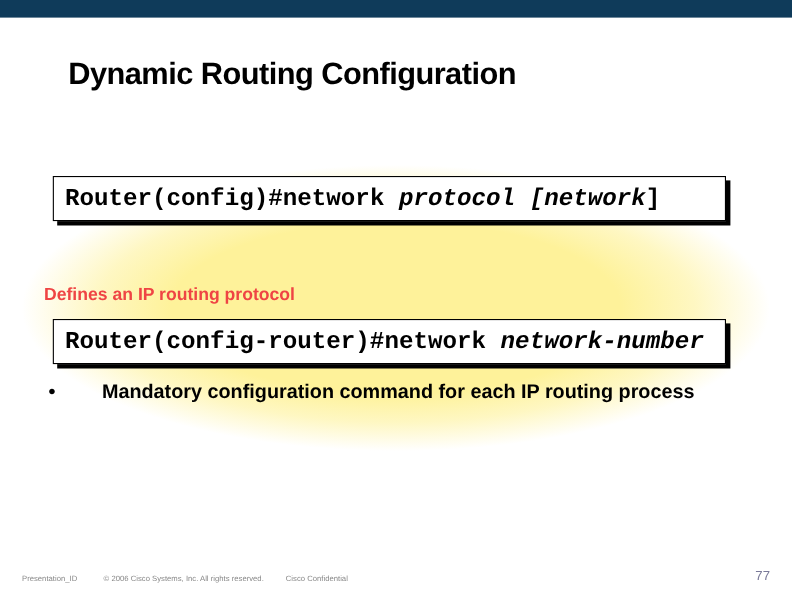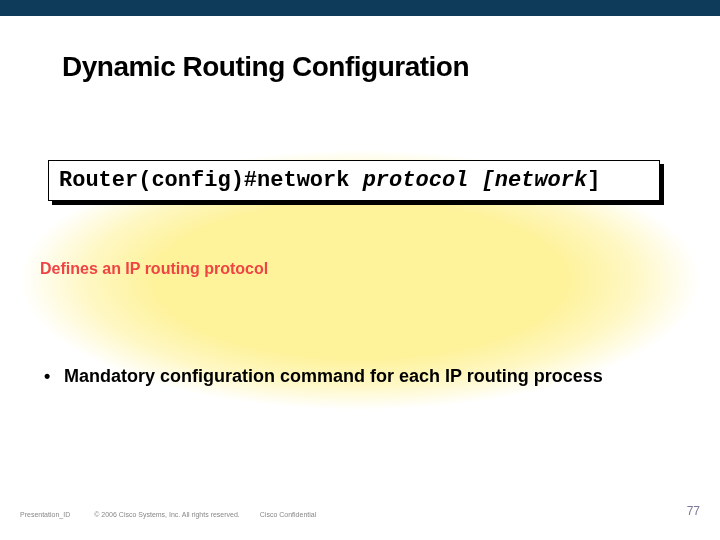--- a/index.html
+++ b/index.html
@@ -38,43 +38,44 @@
     left: 40px;
     top: 228px;
     font-size: 16px;
     font-weight: bold;
     color: #ef4444;
     margin-top: 32px;
   }
   .bullets {
     position: absolute;
     left: 40px;
-    top: 365px;
+    top: 345px;
     width: 620px;
     list-style: none;
+    text-align: center;
   }
   .bullets li {
     position: relative;
     padding-left: 24px;
     font-size: 18px;
     font-weight: bold;
     color: #000;
     line-height: 1.3;
     margin-bottom: 22px;
   }
   .bullets li::before {
     content: "•";
     position: absolute;
     left: 4px;
     top: 0;
     font-size: 18px;
   }
   .footer {
     position: absolute;
-    bottom: 22px;
+    bottom: 10px;
     left: 20px;
     width: 680px;
     font-size: 7px;
     color: #888;
     display: flex;
     align-items: baseline;
   }
   .footer .pres-id { margin-right: 24px; }
   .footer .confidential { margin-left: 20px; }
   .footer .pagenum {
@@ -94,20 +95,23 @@
   <div class="title">Dynamic Routing Configuration</div>
 
   <div class="ellipse"></div>
 
   <div class="codebox first">
     <span>Router(config)#</span><span>network </span><span class="italic">protocol</span><span class="italic"> [</span><span class="italic">network</span><span>]</span>
   </div>
 
   <div class="caption">Defines an IP routing protocol</div>
 
+  <div class="codebox second">
+    <span>Router(config-router)#</span><span>network </span><span class="italic">network-number</span>
+  </div>
 
   <ul class="bullets">
     <li>Mandatory configuration command for each IP routing process</li>
   </ul>
 
   <div class="footer">
     <span class="pres-id">Presentation_ID</span>
     <span>© 2006 Cisco Systems, Inc. All rights reserved.</span>
     <span class="confidential">Cisco Confidential</span>
     <span class="pagenum">77</span>

